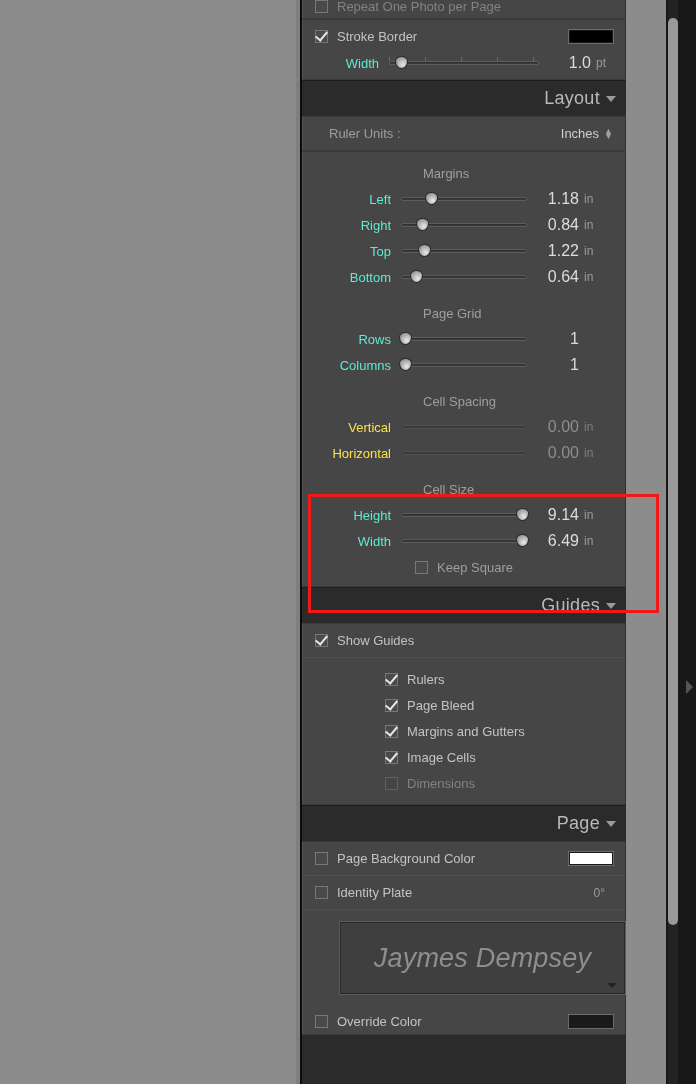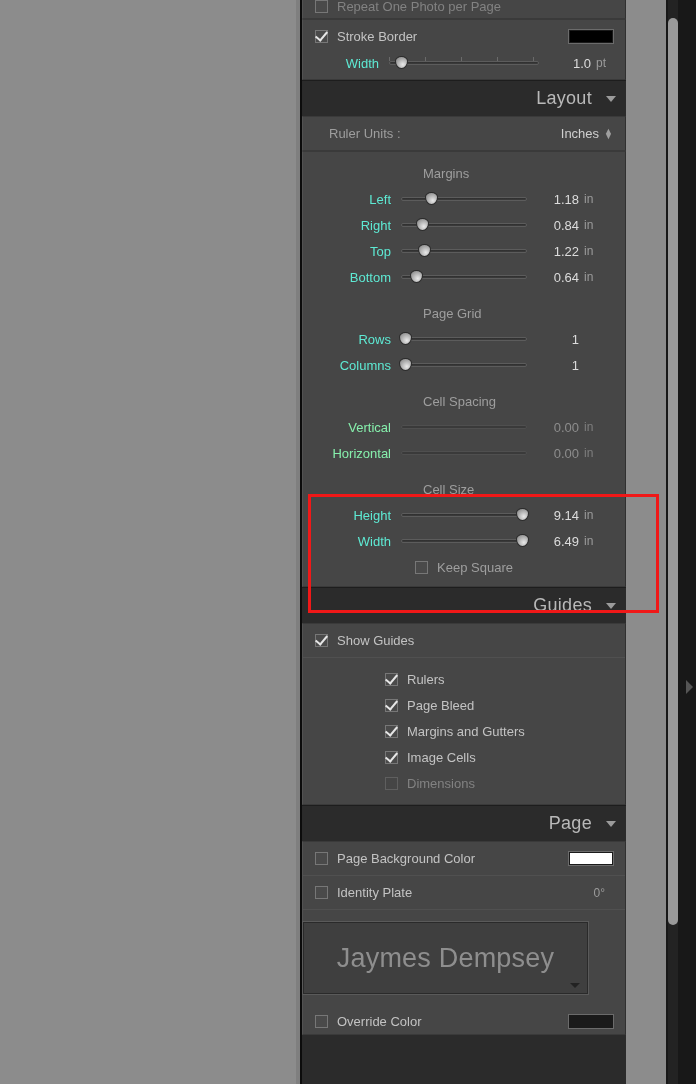--- a/index.html
+++ b/index.html
@@ -28,62 +28,62 @@
   
   .scrollbar-track { position: absolute; left: 668px; top: 0; width: 10px; height: 1084px; background: #232323; }
   .scrollbar-thumb { position: absolute; left: 668px; top: 18px; width: 10px; height: 907px; background: #9a9a9a; border-radius: 5px; }
   .panel-toggle { position: absolute; left: 686px; top: 680px; width: 0; height: 0;
     border-top: 7px solid transparent; border-bottom: 7px solid transparent; border-left: 7px solid #555; }
 
   
   .sect-header {
     height: 36px; background: #2b2b2b;
     display: flex; align-items: center; justify-content: flex-end;
-    padding-right: 10px; gap: 14px;
+    padding-right: 10px; gap: 6px;
     border-top: 1px solid #1d1d1d;
   }
   .sect-header .title { font-size: 18px; color: #b9b9b9; letter-spacing: .3px; }
   .sect-header .tri { width: 0; height: 0; border-left: 5px solid transparent; border-right: 5px solid transparent; border-top: 6px solid #9b9b9b; }
 
   
   .block {
     background: #464646;
     border: 1px solid #3a3a3a;
     border-left: 1px solid #525252;
     border-right: 1px solid #303030;
   }
   .sep-light { height: 1px; background: #505050; }
 
   
   .row { display: flex; align-items: center; height: 26px; padding: 0 12px; }
   .row.tall { height: 33px; }
 
   .label-r { width: 74px; text-align: right; padding-right: 10px; font-size: 13px; color: #5eead4; flex: none; }
-  .label-r.dim { color: #86efac; }
+  .label-r.dim { color: #fde047; }
   .grp-title { font-size: 13px; color: #9e9e9e; }
 
   
   .slider { position: relative; flex: 1 1 auto; height: 14px; }
   .slider .track {
     position: absolute; left: 0; right: 0; top: 5px; height: 4px;
     background: linear-gradient(#2e2e2e, #3d3d3d);
     border: 1px solid #5c5c5c; border-radius: 2px;
   }
   .slider .ticks { position: absolute; left: 0; right: 0; top: 1px; height: 4px;
     background-image: repeating-linear-gradient(to right, #6a6a6a 0 1px, transparent 1px 36px); }
   .slider .thumb {
     position: absolute; top: 0px; width: 13px; height: 13px; margin-left: -6px;
     background: radial-gradient(circle at 38% 32%, #e9e9e9, #9a9a9a 72%);
     border: 1px solid #2c2c2c;
     border-radius: 50% 50% 50% 50% / 62% 62% 38% 38%;
     transform: rotate(180deg);
   }
   .slider.disabled .track { border-color: #4f4f4f; background: #3a3a3a; }
 
-  .val { width: 52px; text-align: right; font-size: 13px; color: #dcdcdc; flex: none; }
+  .val { width: 52px; text-align: right; font-size: 16px; color: #dcdcdc; flex: none; }
   .val.dim { color: #8d8d8d; }
   .unit { width: 22px; text-align: left; padding-left: 5px; font-size: 12px; color: #9b9b9b; flex: none; }
   .unit.dim { color: #7e7e7e; }
 
   
   .cbx {
     width: 13px; height: 13px; flex: none;
     border: 1px solid #777; background: #4a4a4a; position: relative;
   }
   .cbx.on::after {
@@ -93,21 +93,21 @@
   }
   .cbx.dim { border-color: #5f5f5f; background: #454545; }
   .cb-label { font-size: 13px; color: #c3c3c3; padding-left: 9px; }
   .cb-label.dim { color: #828282; }
 
   .swatch { width: 44px; height: 13px; border: 1px solid #1a1a1a; outline: 1px solid #6b6b6b; flex: none; }
 
   .stepper { display: inline-flex; flex-direction: column; line-height: 5px; font-size: 9px; color: #9e9e9e; padding-left: 5px; }
 
   
-  .idp-wrap { display: flex; justify-content: flex-start; padding: 12px 0 14px; }
+  .idp-wrap { display: flex; justify-content: flex-end; padding: 12px 0 14px; font-style: italic; }
   .idp {
     position: relative; width: 285px; height: 72px;
     background: #3f3f3f; border: 1px solid #2a2a2a; outline: 1px solid #5a5a5a;
     display: flex; align-items: center; justify-content: center;
   }
   .idp-text { font-size: 27px; color: #8e8e8e; letter-spacing: .2px; }
   .idp-tri { position: absolute; right: 7px; bottom: 5px; width: 0; height: 0;
     border-left: 5px solid transparent; border-right: 5px solid transparent; border-top: 5px solid #222; }
 
   

